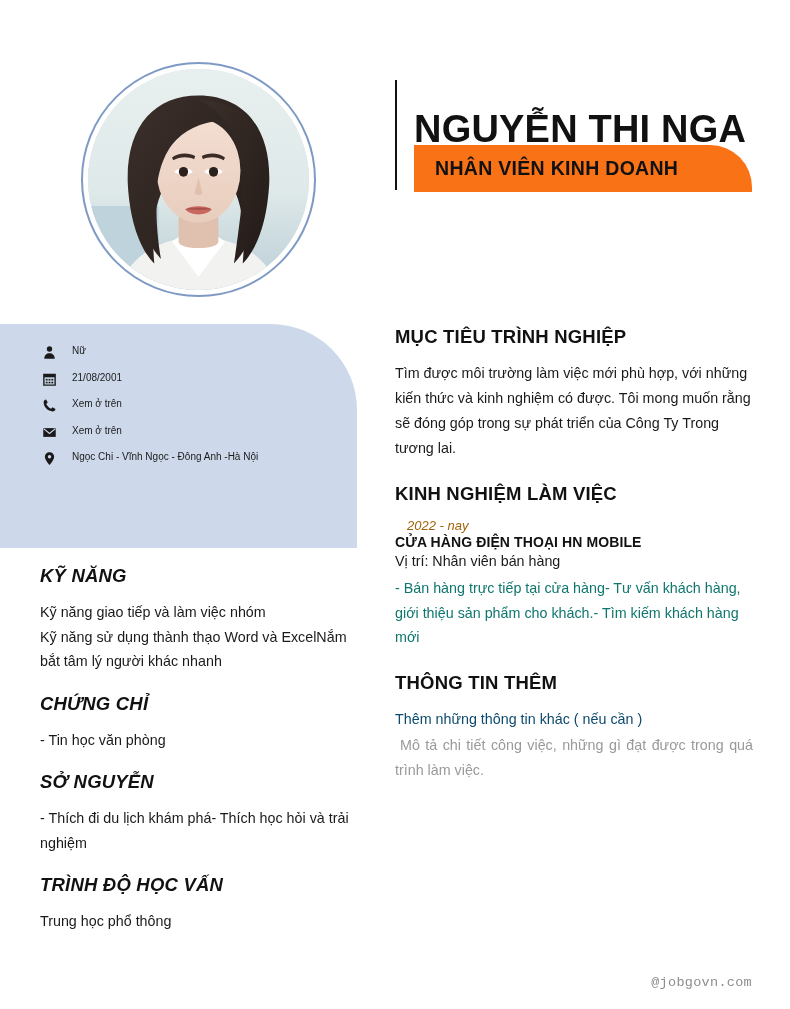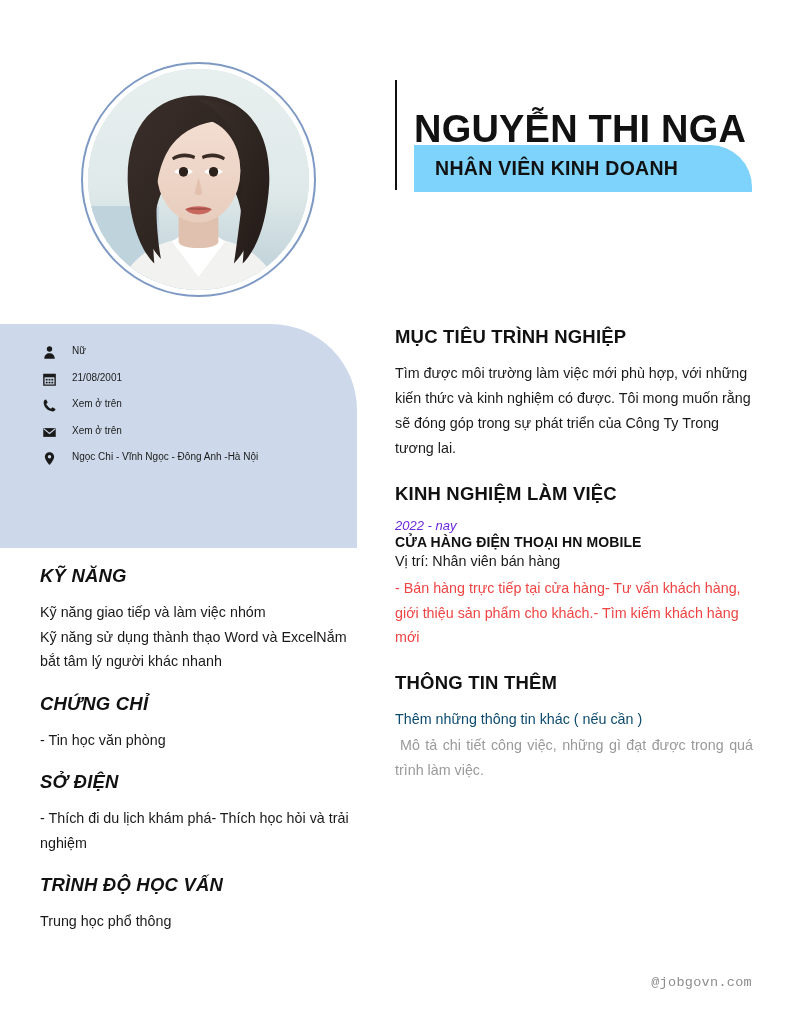--- a/index.html
+++ b/index.html
@@ -71,21 +71,21 @@
     color: #111111;
     line-height: 1.05;
     white-space: nowrap;
   }
   #role-banner {
     position: absolute;
     left: 414px;
     top: 145px;
     width: 338px;
     height: 47px;
-    background: #7dd3fc;
+    background: #f97316;
     border-top-right-radius: 42px;
     display: flex;
     align-items: center;
   }
   #role-banner-label {
     padding-left: 21px;
     font-size: 19.5px;
     font-weight: bold;
     color: #111111;
     letter-spacing: 0.3px;
@@ -152,39 +152,39 @@
     width: 358px;
   }
   #right-col .block { margin-bottom: 22px; }
   #right-col .sec-head { margin-bottom: 13px; }
   #right-col .sec-body { line-height: 1.74; }
 
   
   .exp-date {
     font-size: 13px;
     font-style: italic;
-    color: #6d28d9;
-    margin: 0 0 1px 0;
+    color: #a16207;
+    margin: 0 0 1px 12px;
   }
   .exp-company {
     font-size: 14px;
     font-weight: bold;
     color: #111111;
     letter-spacing: 0.1px;
     margin: 0 0 1px 0;
   }
   .exp-position {
     font-size: 14.3px;
     color: #1a1a1a;
     margin: 0 0 4px 0;
     line-height: 1.5;
   }
   .exp-detail {
     font-size: 14.3px;
-    color: #ef4444;
+    color: #0f766e;
     line-height: 1.72;
     margin: 0;
   }
 
   .extra-note {
     font-size: 14.3px;
     color: #0c4a6e;
     line-height: 1.72;
     margin: 0 0 2px 0;
   }
@@ -343,21 +343,21 @@
       <div class="sec-body" style="white-space:pre-line;">Kỹ năng giao tiếp và làm việc nhóm
 Kỹ năng sử dụng thành thạo Word và ExcelNắm bắt tâm lý người khác nhanh</div>
     </div>
 
     <div class="block">
       <div class="sec-head">CHỨNG CHỈ</div>
       <div class="sec-body">- Tin học văn phòng</div>
     </div>
 
     <div class="block">
-      <div class="sec-head">SỞ ĐIỆN</div>
+      <div class="sec-head">SỞ NGUYỄN</div>
       <div class="sec-body">- Thích đi du lịch khám phá- Thích học hỏi và trải nghiệm</div>
     </div>
 
     <div class="block">
       <div class="sec-head">TRÌNH ĐỘ HỌC VẤN</div>
       <div class="sec-body">Trung học phổ thông</div>
     </div>
 
   </div>
 

